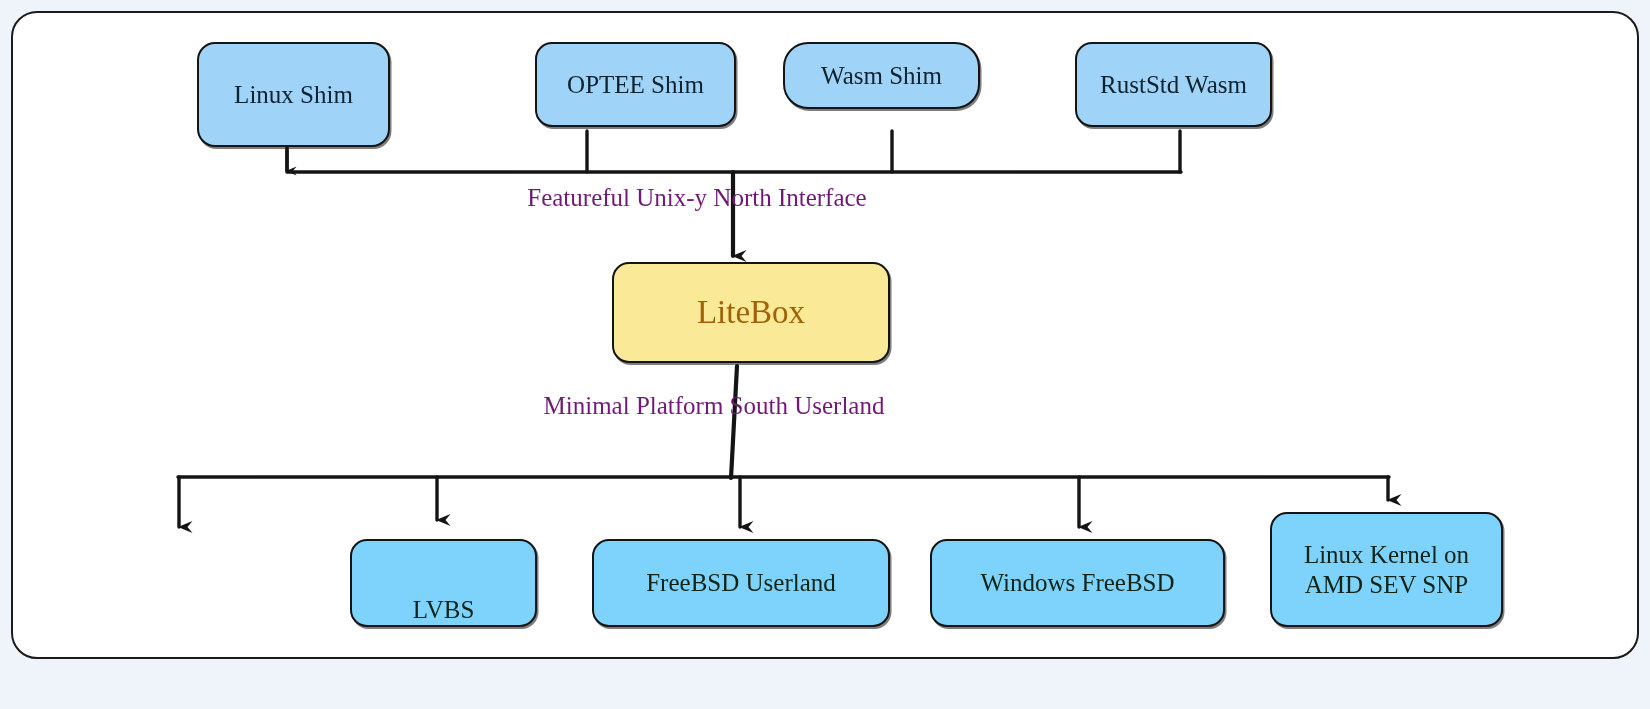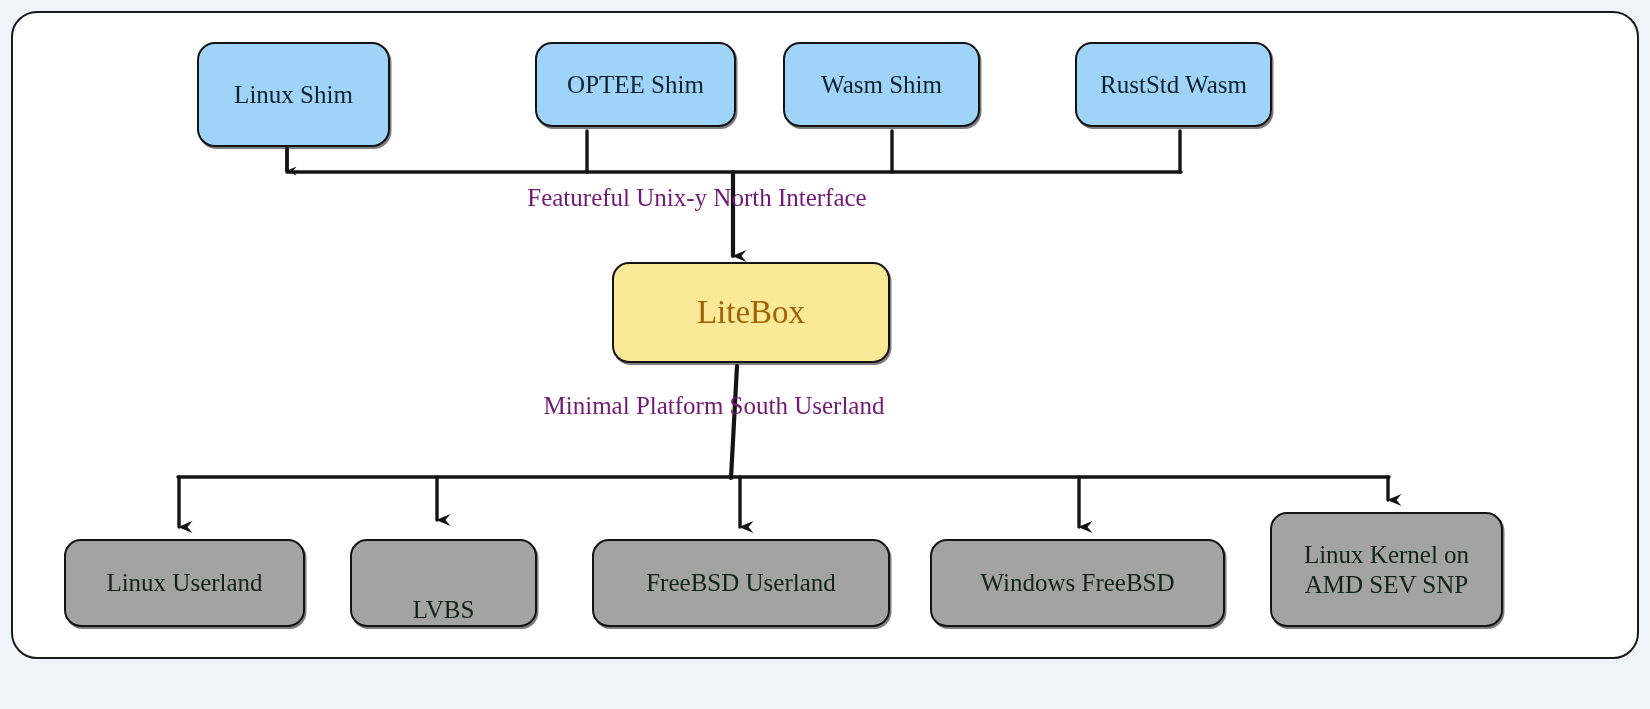--- a/index.html
+++ b/index.html
@@ -58,21 +58,21 @@
     color: #0f2230;
     font-size: 25px;
   }
   .node.core {
     background: #fae996;
     border-color: #141414;
     color: #a16207;
     font-size: 33px;
   }
   .node.platform {
-    background: #a3a3a3;
+    background: #7dd3fc;
     border-color: #141414;
     color: #102316;
     font-size: 25px;
   }
   .edge-label {
     position: absolute;
     font-size: 25px;
     color: #701a75;
     white-space: nowrap;
     transform: translateX(-50%);
@@ -129,39 +129,36 @@
   </svg>
 
   <div class="node shim" style="left:197px; top:42px; width:193px; height:105px;border-radius:18px;">
     <span class="node-label">Linux Shim</span>
   </div>
 
   <div class="node shim" style="left:487px; top:42px; width:201px; height:85px;margin-left:48px;">
     <span class="node-label">OPTEE Shim</span>
   </div>
 
-  <div class="node shim" style="left:783px; top:42px; width:197px; height:85px;">
+  <div class="node shim" style="left:783px; top:42px; width:197px; height:67px;border-radius:25px;">
     <span class="node-label">Wasm Shim</span>
   </div>
 
   <div class="node shim" style="left:1075px; top:42px; width:197px; height:85px;">
     <span class="node-label">RustStd Wasm</span>
   </div>
 
   <div class="edge-label" style="left:697px; top:184px;">Featureful Unix-y North Interface</div>
 
   <div class="node core" style="left:612px; top:262px; width:278px; height:101px;">
     <span class="node-label">LiteBox</span>
   </div>
 
   <div class="edge-label" style="left:714px; top:392px;">Minimal Platform South Userland</div>
 
-  <div class="node platform" style="left:64px; top:539px; width:241px; height:88px;">
-    <span class="node-label">Linux Userland</span>
-  </div>
 
   <div class="node platform" style="left:350px; top:539px; width:187px; height:88px;align-items:flex-end;">
     <span class="node-label">LVBS</span>
   </div>
 
   <div class="node platform" style="left:592px; top:539px; width:298px; height:88px;text-align:right;">
     <span class="node-label">FreeBSD Userland</span>
   </div>
 
   <div class="node platform" style="left:930px; top:539px; width:295px; height:88px;">

